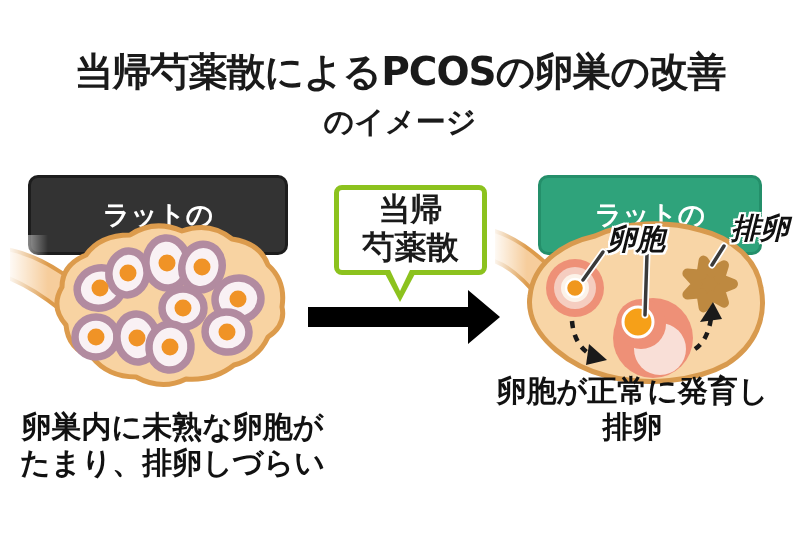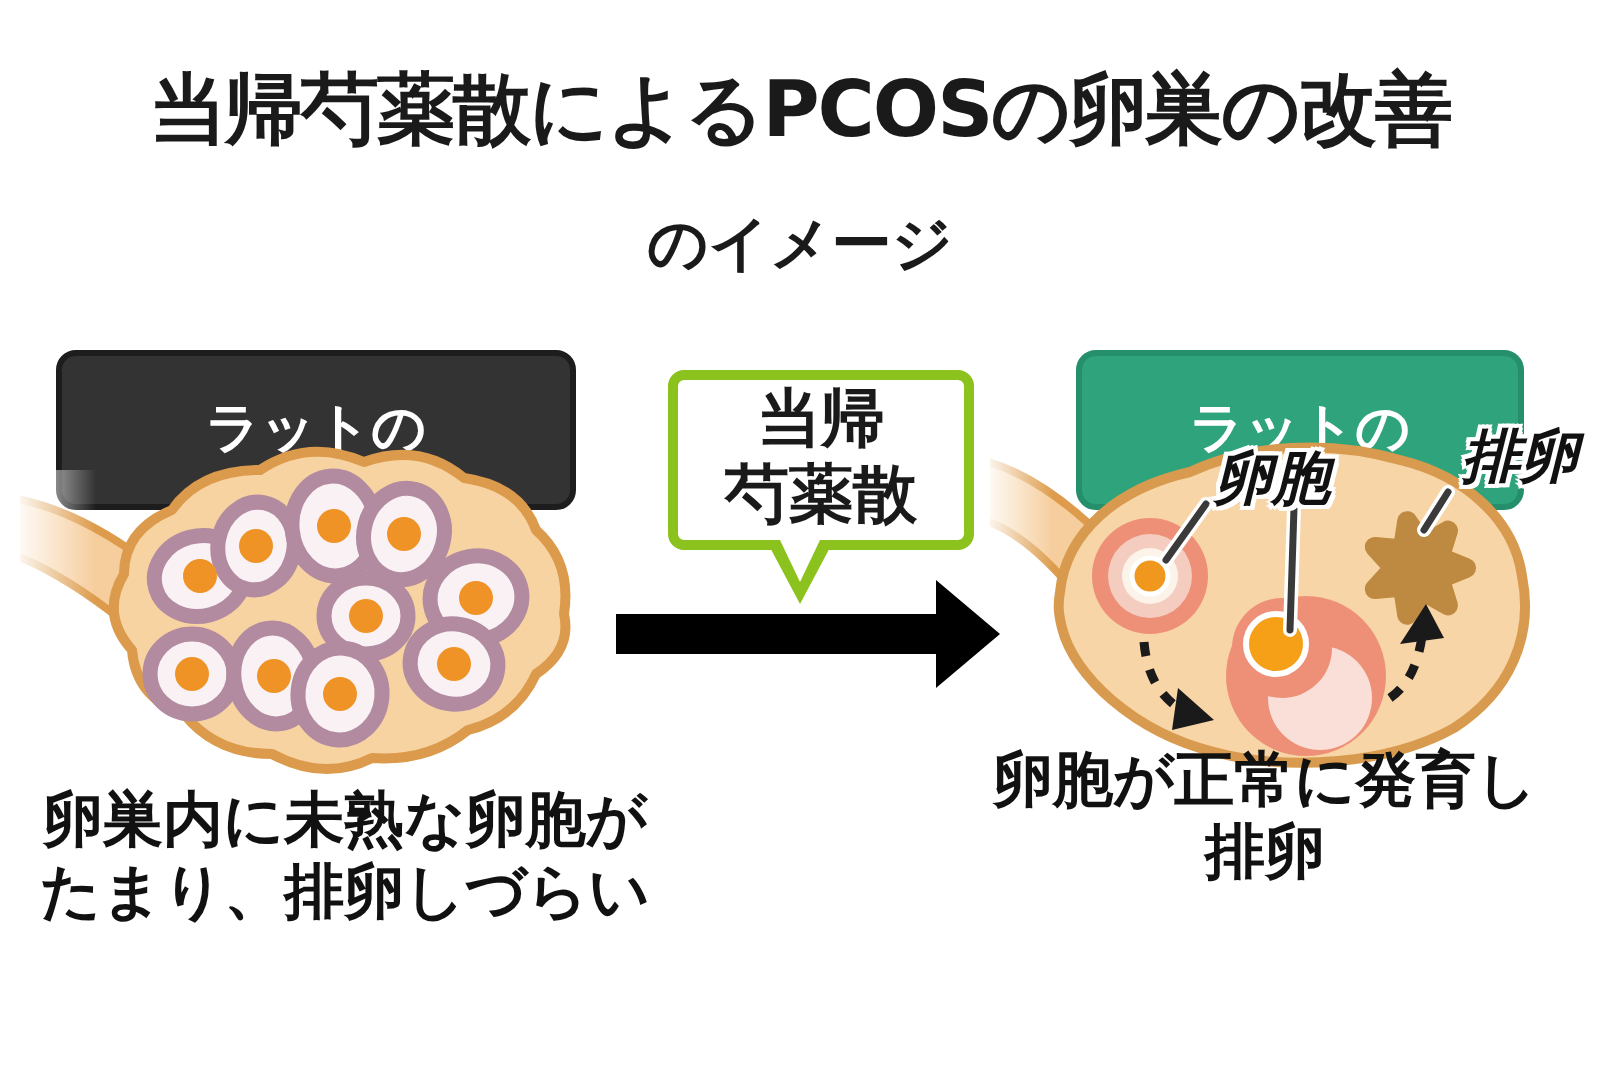--- a/index.html
+++ b/index.html
@@ -5,21 +5,21 @@
   html,body{margin:0;padding:0;}
   body{
     width:800px;height:533px;position:relative;overflow:hidden;
     background:#ffffff;
     font-family:"DejaVu Sans","Liberation Sans",sans-serif;
     color:#1a1a1a;
   }
   .abs{position:absolute;}
   
   .title{
-    left:0; top:34px; width:800px; text-align:center;
+    left:0; top:50px; width:800px; text-align:center;
     font-size:39px; font-weight:bold; letter-spacing:-1px; line-height:1.15;
   }
   .subtitle{
     left:0; top:102px; width:800px; text-align:center;
     font-size:30px; font-weight:bold; letter-spacing:0px;
   }
   
   .label-box{
     box-sizing:border-box; height:80px; border-radius:10px;
     display:flex; flex-direction:column; justify-content:center; align-items:center;
@@ -51,21 +51,21 @@
     text-shadow:-2px -2px 0 #fff,2px -2px 0 #fff,-2px 2px 0 #fff,2px 2px 0 #fff,
                  0 -2px 0 #fff,0 2px 0 #fff,-2px 0 0 #fff,2px 0 0 #fff;
     font-style:italic;
   }
   .anno-follicle{ left:596px; top:224px; width:80px; }
   .anno-ovulation{ left:720px; top:213px; width:80px; }
   
   .caption{
     font-weight:bold; font-size:30px; line-height:1.2; text-align:center; color:#111;
   }
-  .caption-left{ left:5px; top:393px; width:335px; }
+  .caption-left{ left:5px; top:409px; width:335px; }
   .caption-right{ left:465px; top:373px; width:335px; }
 </style>
 </head>
 <body>
 
 <div class="abs title">当帰芍薬散によるPCOSの卵巣の改善</div>
 <div class="abs subtitle">のイメージ</div>
 
 <div class="abs label-box pcos-box">
   <span class="ln">ラットの</span>

